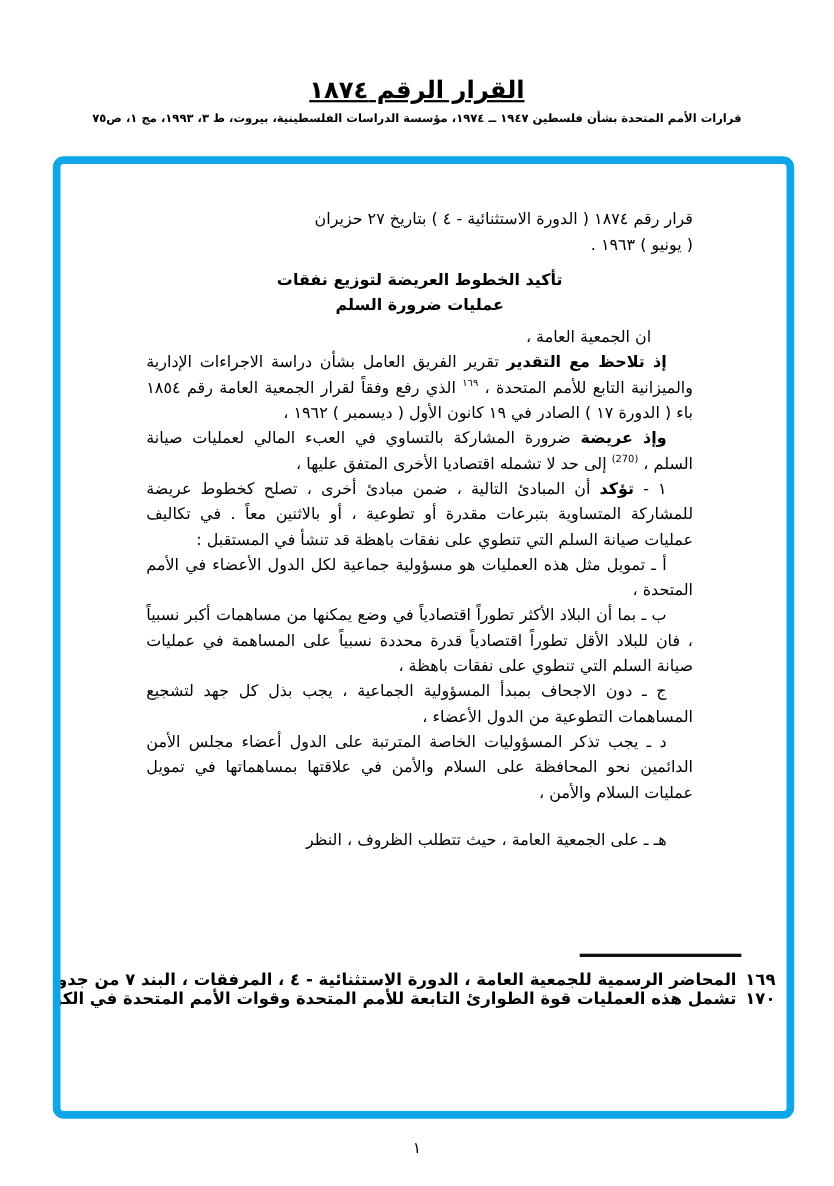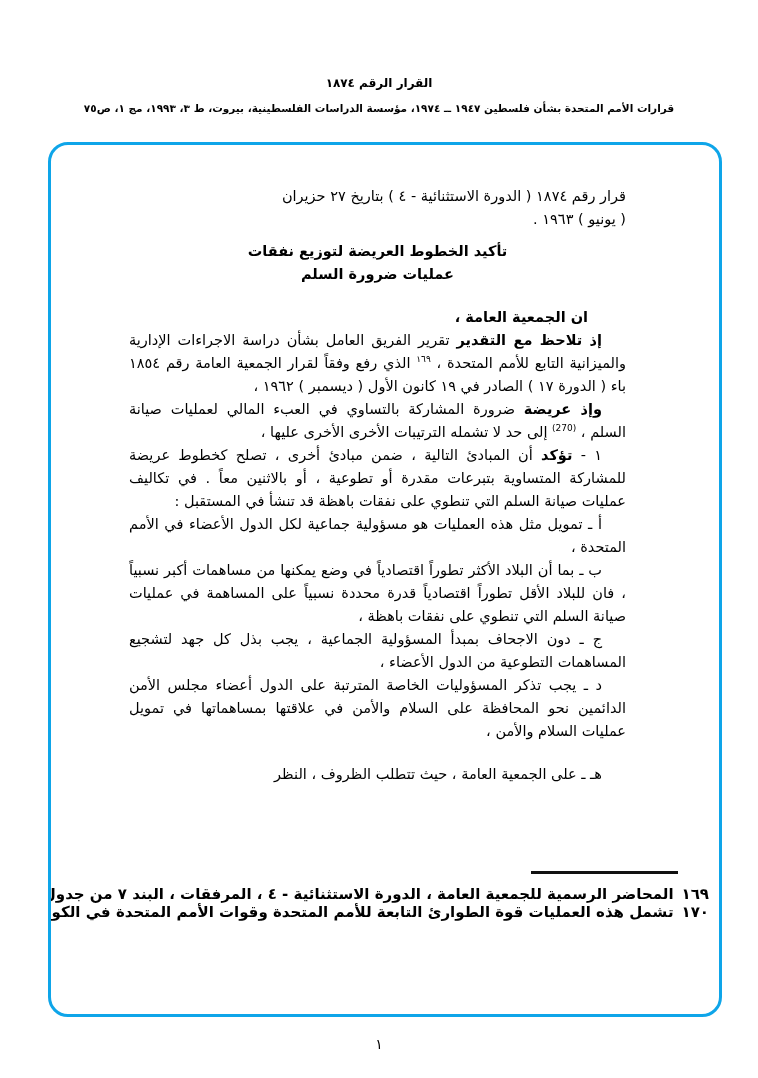--- a/index.html
+++ b/index.html
@@ -15,42 +15,43 @@
     height: 1078px;
     background: #ffffff;
     overflow: hidden;
   }
   .header {
     text-align: center;
     padding-top: 72px;
   }
   .doc-title {
     direction: rtl;
-    font-size: 12px;
+    font-size: 22px;
     font-weight: bold;
     line-height: 22px;
     margin: 0;
     letter-spacing: 0.5px;
+    text-decoration: underline;
   }
   .citation {
     direction: rtl;
     font-size: 10.5px;
     font-weight: bold;
     line-height: 15px;
     margin-top: 7px;
     white-space: nowrap;
   }
   .frame {
     position: relative;
     box-sizing: border-box;
     margin: 26px 0 0 48px;
     width: 674px;
     height: 875px;
-    border: 3px solid #0ea5e9;
-    border-radius: 20px;
+    border: 7px solid #0ea5e9;
+    border-radius: 10px;
     background: #ffffff;
     overflow: hidden;
   }
   .doc {
     direction: rtl;
     box-sizing: border-box;
     width: 497px;
     margin: 40px 85px 0 78px;
     font-size: 14.5px;
     line-height: 23px;
@@ -62,23 +63,23 @@
     text-align: center;
     font-weight: bold;
     margin: 0;
   }
   .doc-subtitle.first { margin-top: 9px; }
   .para {
     margin: 0;
     text-indent: 24px;
   }
   .opening {
-    font-weight: bold;
+    font-weight: normal;
     text-indent: 38px;
-    margin-top: 20px;
+    margin-top: 6px;
   }
   .gap-before { margin-top: 20px; }
   .para b { font-weight: bold; margin-top: 10px; }
   .para sup {
     font-size: 9px;
     line-height: 0;
     vertical-align: super;
   }
   .fn-area {
     position: absolute;
@@ -131,21 +132,21 @@
         <span class="hl">( يونيو ) ١٩٦٣ .</span>
       </p>
 
       <p class="doc-subtitle first">تأكيد الخطوط العريضة لتوزيع نفقات</p>
       <p class="doc-subtitle">عمليات ضرورة السلم</p>
 
       <p class="para opening">ان الجمعية العامة ،</p>
 
       <p class="para"><span></span><b>إذ تلاحظ مع التقدير</b><span> تقرير الفريق العامل بشأن دراسة الاجراءات الإدارية والميزانية التابع للأمم المتحدة ، </span><sup>١٦٩</sup><span> الذي رفع وفقاً لقرار الجمعية العامة رقم ١٨٥٤ باء ( الدورة ١٧ ) الصادر في ١٩ كانون الأول ( ديسمبر ) ١٩٦٢ ،</span></p>
 
-      <p class="para"><span></span><b>وإذ عريضة</b><span> ضرورة المشاركة بالتساوي في العبء المالي لعمليات صيانة السلم ، </span><sup>(270)</sup><span> إلى حد لا تشمله الترتيبات الأخرى الأخرى عليها ،</span></p>
+      <p class="para"><span></span><b>وإذ عريضة</b><span> ضرورة المشاركة بالتساوي في العبء المالي لعمليات صيانة السلم ، </span><sup>(270)</sup><span> إلى حد لا تشمله اقتصاديا الأخرى المتفق عليها ،</span></p>
 
       <p class="para"><span>١ - </span><b>تؤكد</b><span> أن المبادئ التالية ، ضمن مبادئ أخرى ، تصلح كخطوط عريضة للمشاركة المتساوية بتبرعات مقدرة أو تطوعية ، أو بالاثنين معاً . في تكاليف عمليات صيانة السلم التي تنطوي على نفقات باهظة قد تنشأ في المستقبل :</span><sup></sup><span></span></p>
 
       <p class="para"><span></span><b></b><span>أ ـ تمويل مثل هذه العمليات هو مسؤولية جماعية لكل الدول الأعضاء في الأمم المتحدة ،</span><sup></sup><span></span></p>
 
       <p class="para"><span></span><b></b><span>ب ـ بما أن البلاد الأكثر تطوراً اقتصادياً في وضع يمكنها من مساهمات أكبر نسبياً ، فان للبلاد الأقل تطوراً اقتصادياً قدرة محددة نسبياً على المساهمة في عمليات صيانة السلم التي تنطوي على نفقات باهظة ،</span><sup></sup><span></span></p>
 
       <p class="para"><span></span><b></b><span>ج ـ دون الاجحاف بمبدأ المسؤولية الجماعية ، يجب بذل كل جهد لتشجيع المساهمات التطوعية من الدول الأعضاء ،</span><sup></sup><span></span></p>
 
       <p class="para"><span></span><b></b><span>د ـ يجب تذكر المسؤوليات الخاصة المترتبة على الدول أعضاء مجلس الأمن الدائمين نحو المحافظة على السلام والأمن في علاقتها بمساهماتها في تمويل عمليات السلام والأمن ،</span><sup></sup><span></span></p>

